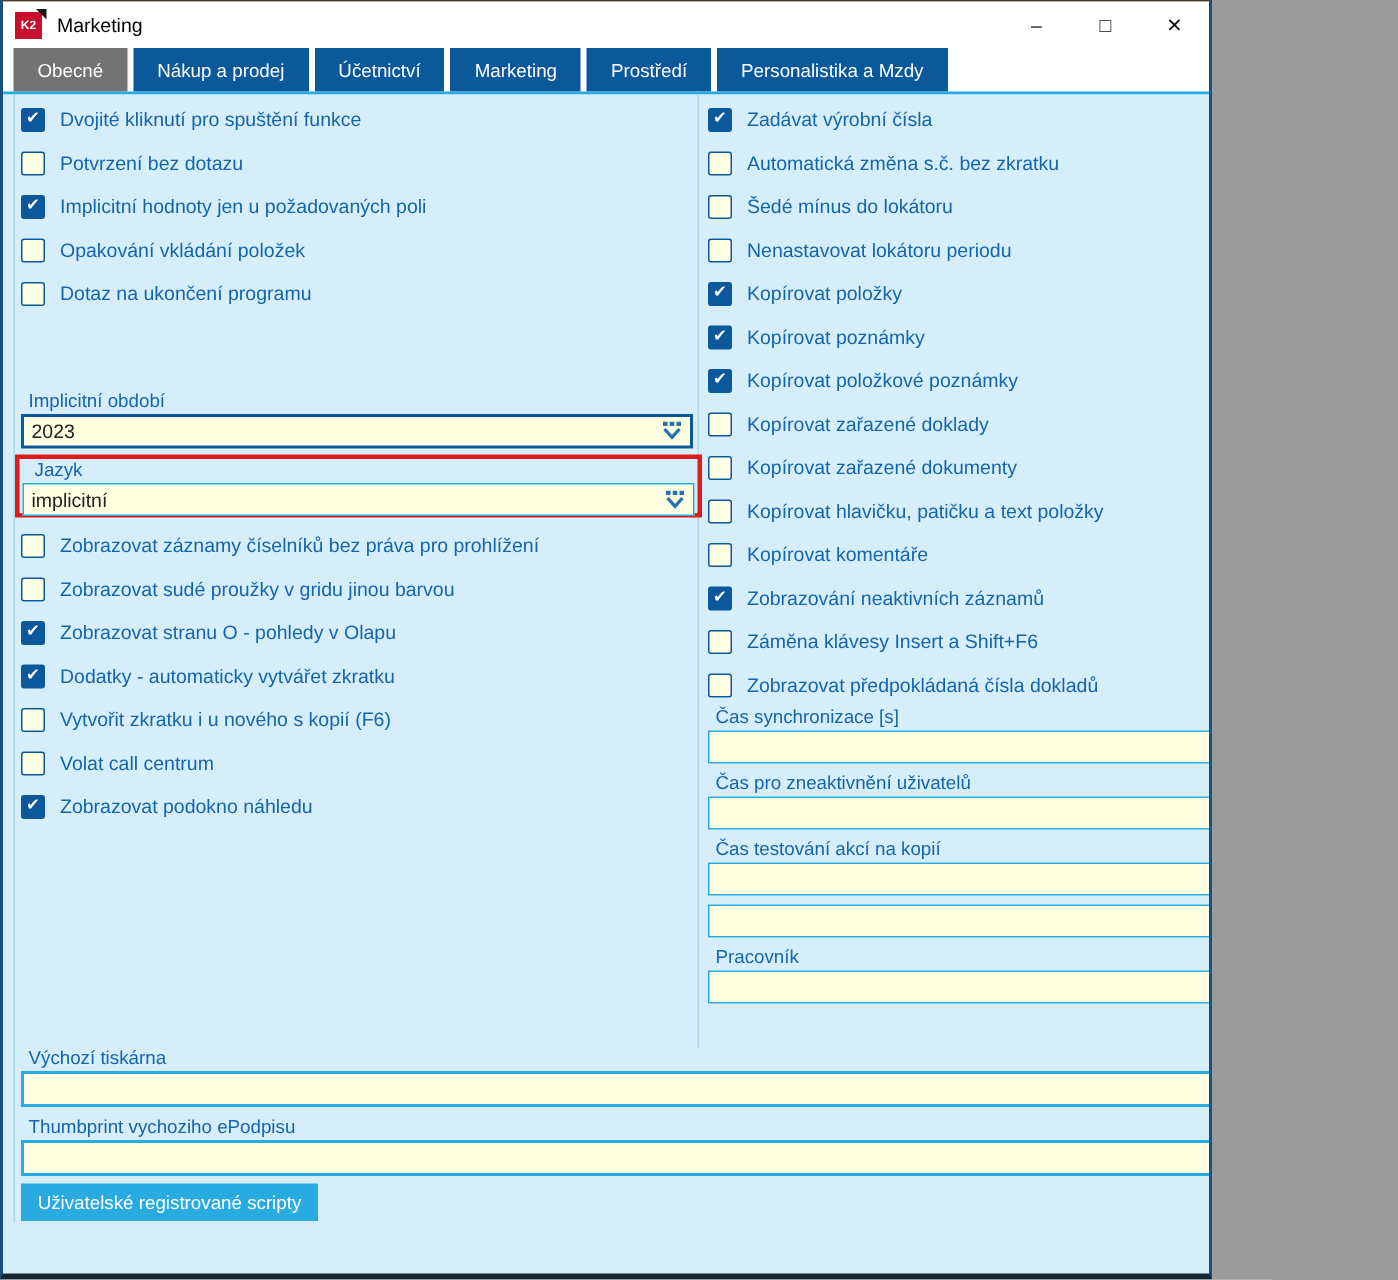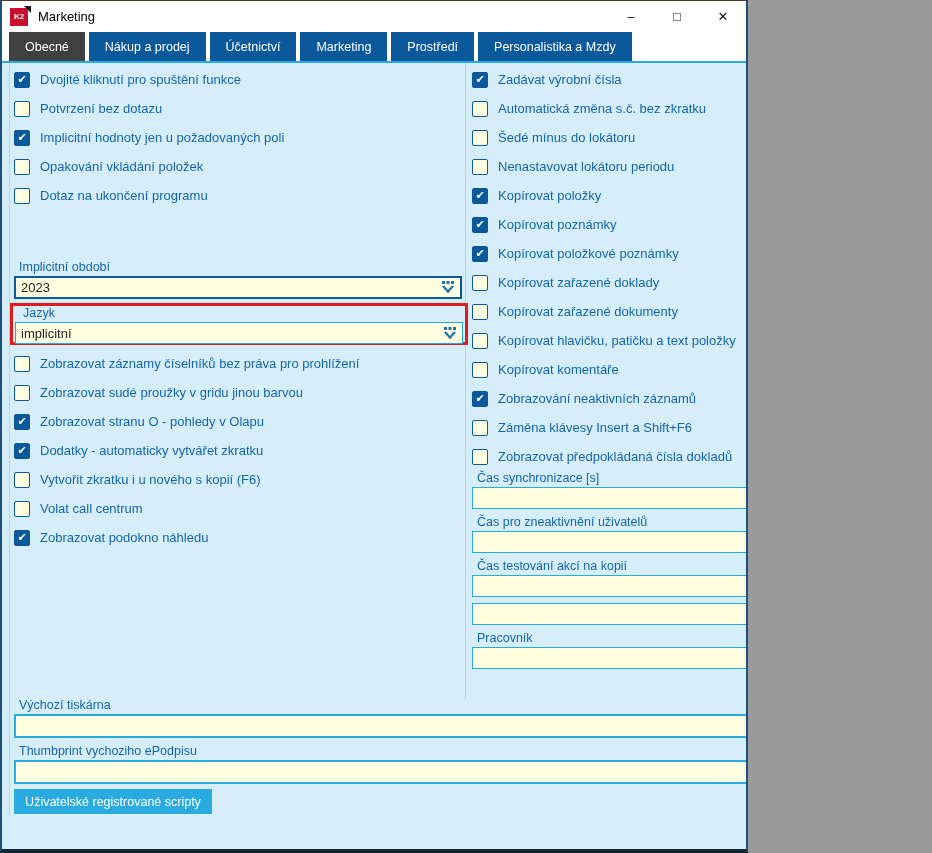--- a/index.html
+++ b/index.html
@@ -1,35 +1,35 @@
 <!DOCTYPE html>
 <html><head>
 <meta charset="utf-8">
 <style>
   * { margin:0; padding:0; box-sizing:border-box; }
   html,body { background:#9a9a9a; }
   body { font-family:"Liberation Sans", sans-serif; }
   #window {
-    position:relative; width:748px; height:853px; background:#D6EEF9;
+    position:relative; width:808px; height:853px; background:#D6EEF9;
     border-top:1px solid #4a3b2a; border-left:2px solid #1d4f7c;
     border-right:2px solid #1d4f7c; border-bottom:4px solid #132630;
     overflow:hidden;
   }
   
   .titlebar { position:absolute; top:0; left:0; right:0; height:31px; background:#ffffff; display:flex; align-items:center; }
   .app-icon { position:relative; width:18px; height:18px; background:#C8102E; margin-left:8px; display:flex; align-items:center; justify-content:center; flex:0 0 auto; }
   .app-icon span { color:#fff; font-size:8px; font-weight:bold; letter-spacing:0; }
   .app-icon .flag { position:absolute; top:-2px; right:-3px; width:0; height:0; border-top:7px solid #1a1a1a; border-left:7px solid transparent; }
   .title { margin-left:10px; font-size:13px; color:#000; }
   .win-controls { margin-left:auto; display:flex; height:100%; }
   .wc { width:46px; height:100%; display:flex; align-items:center; justify-content:center; font-size:13px; color:#111; cursor:default; }
   
   .tabbar { position:absolute; top:31px; left:0; right:0; height:29px; background:#ffffff; display:flex; align-items:stretch; padding-left:7px; }
   .tab { background:#0B589B; color:#fff; font-size:12.5px; display:flex; align-items:center; justify-content:center; padding:0 16px; margin-right:4px; white-space:nowrap; }
-  .tab.active { background:#404040; }
+  .tab.active { background:#737373; }
   .accent-line { position:absolute; top:60px; left:0; right:0; height:2px; background:#29ABE2; }
   
   .content { position:absolute; top:62px; left:0; right:0; height:756px; background:#D6EEF9; }
   .vline { position:absolute; width:1px; background:#ADD8ED; }
   .vl-left { left:7px; top:0; height:752px; }
   .vl-mid { left:463px; top:0; height:636px; }
   .vl-right { left:923px; top:0; height:636px; }
   
   .check-group { position:absolute; }
   .cg-left-top { left:12px; top:2px; width:445px; }

